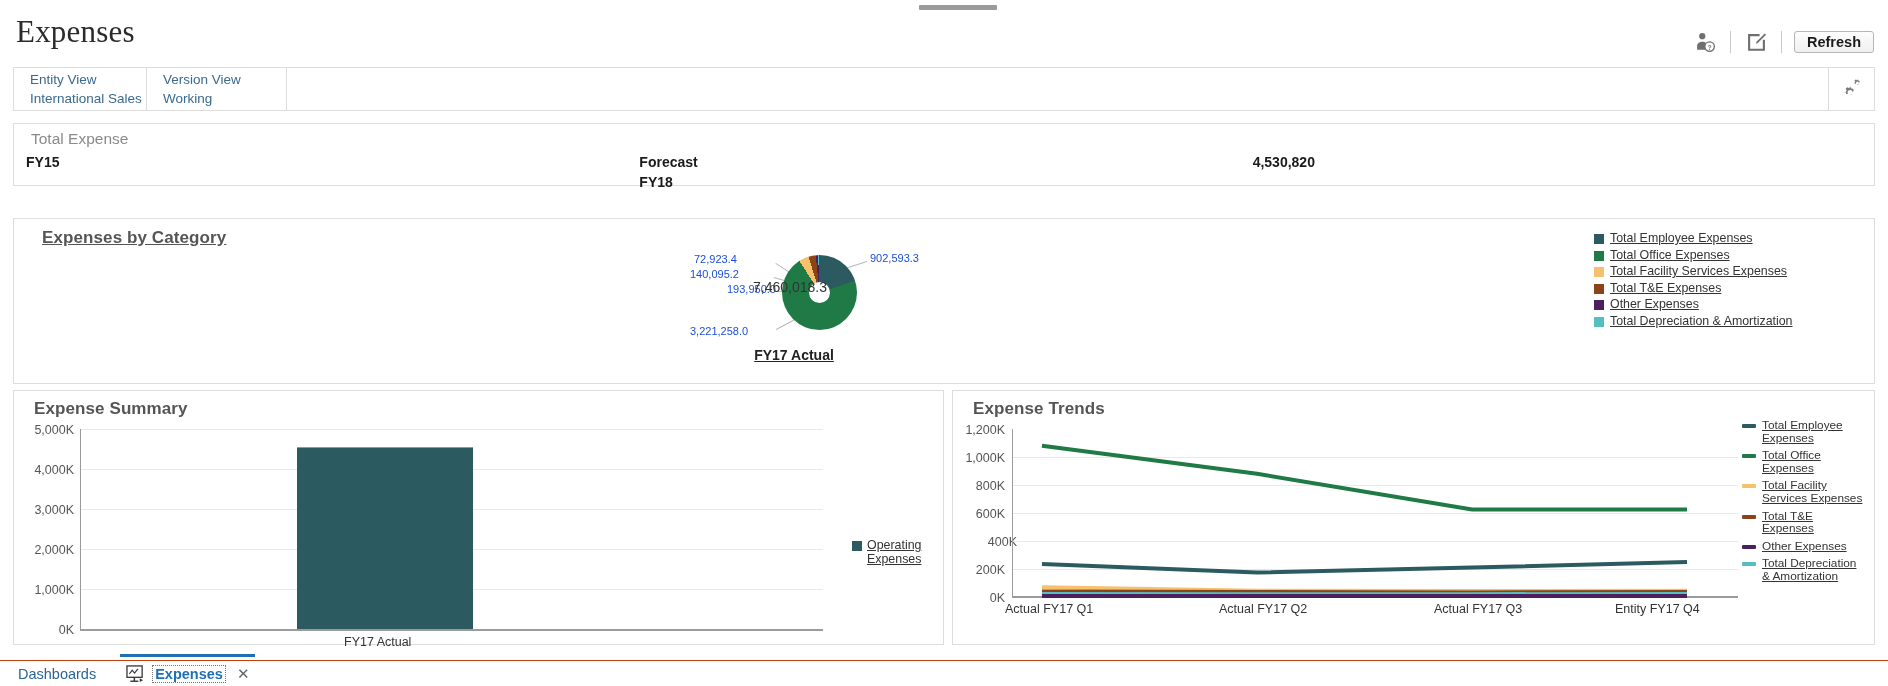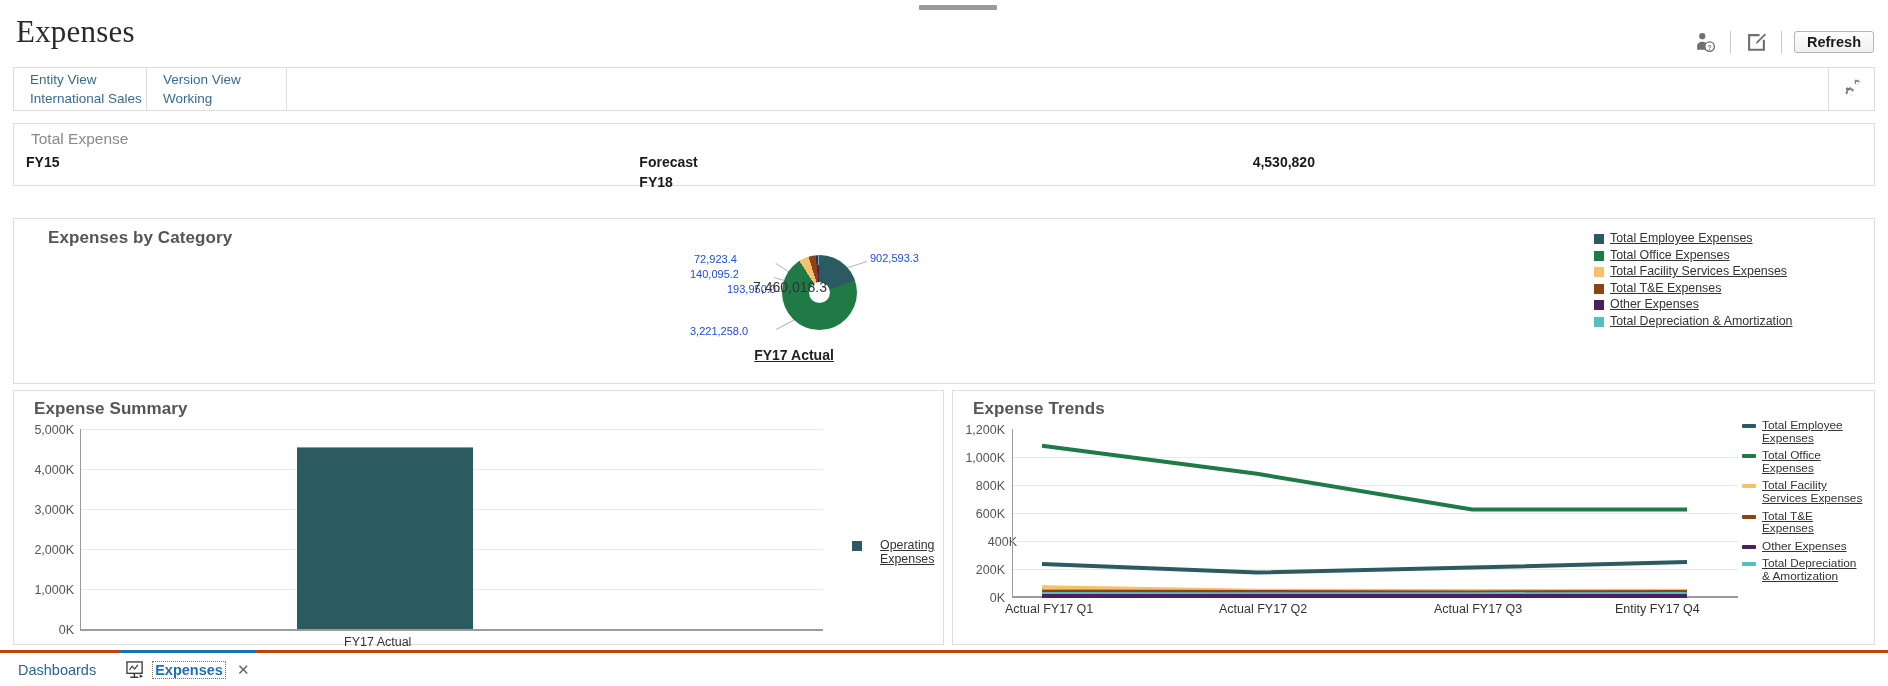--- a/index.html
+++ b/index.html
@@ -78,21 +78,21 @@
   .summary-cols { position:absolute; left:12px; top:28px; width:1840px; display:flex; }
   .sum-col { width:630px; }
   .sum-col .lbl { font-size:14px; font-weight:bold; color:#1a1a1a; line-height:20px; }
   .sum-col .val { font-size:14px; font-weight:bold; color:#1a1a1a; line-height:21px; }
 
   
   .cat-panel { left:13px; top:218px; width:1862px; height:166px; }
   .panel-title {
     font-size:17px; font-weight:bold; color:#555; letter-spacing:.1px;
   }
-  .cat-title { position:absolute; left:34px; top:9px; }
+  .cat-title { position:absolute; left:28px; top:9px;text-decoration:underline; }
 
   .donut-wrap { position:absolute; left:700px; top:22px; width:340px; height:140px; }
   .donut { position:absolute; left:68px; top:14px; width:75px; height:75px; }
   .donut-hole {
     position:absolute; left:27px; top:27px; width:21px; height:21px;
     background:#fff; border-radius:50%;
   }
   .pie-lbl {
     position:absolute; font-size:11px; color:#1d4ed8; white-space:nowrap;
   }
@@ -123,32 +123,32 @@
   .gridline { position:absolute; height:1px; background:#e9e9e9; }
   .axis-line { position:absolute; background:#9b9b9b; }
   .cat-lbl {
     position:absolute; font-size:12.5px; color:#333; 
     white-space:nowrap; cursor:pointer;
   }
 
   .bar {
     position:absolute; background:#2b5b60; border-top:1px solid #79a3a6;
   }
-  .bar-legend { position:absolute; left:838px; top:148px; display:flex; gap:18px; align-items:flex-start; }
+  .bar-legend { position:absolute; left:838px; top:148px; display:flex; gap:5px; align-items:flex-start; }
   .bar-legend .legend-text { line-height:13.5px; }
 
   .trend-legend { position:absolute; right:10px; top:28px; width:122px; }
   .trend-legend .legend-row { margin-bottom:5px; }
   .trend-swatch { width:14px; height:4px; margin-top:5px; flex:0 0 14px; border-radius:1px; }
   .trend-legend .legend-text { font-size:11.8px; line-height:12.6px; }
 
   
   .tabbar {
-    position:absolute; left:0; bottom:0; width:1888px; height:36px;
-    border-top:3px solid #c2410c; background:#fff; display:flex; align-items:center;
+    position:absolute; left:0; bottom:0; width:1888px; height:26px;
+    border-top:1px solid #c2410c; background:#fff; display:flex; align-items:center;
   }
   .tab-dashboards {
     margin-left:18px; font-size:14.5px; color:#2a6496; cursor:pointer;
   }
   .tab-active {
     position:relative; margin-left:24px; height:37px;
     display:flex; align-items:center; gap:7px; padding:0 6px; cursor:pointer;
   }
   .tab-active::before {
     content:""; position:absolute; left:0; top:-1px; right:0; height:3px; background:#1f6fb5;

